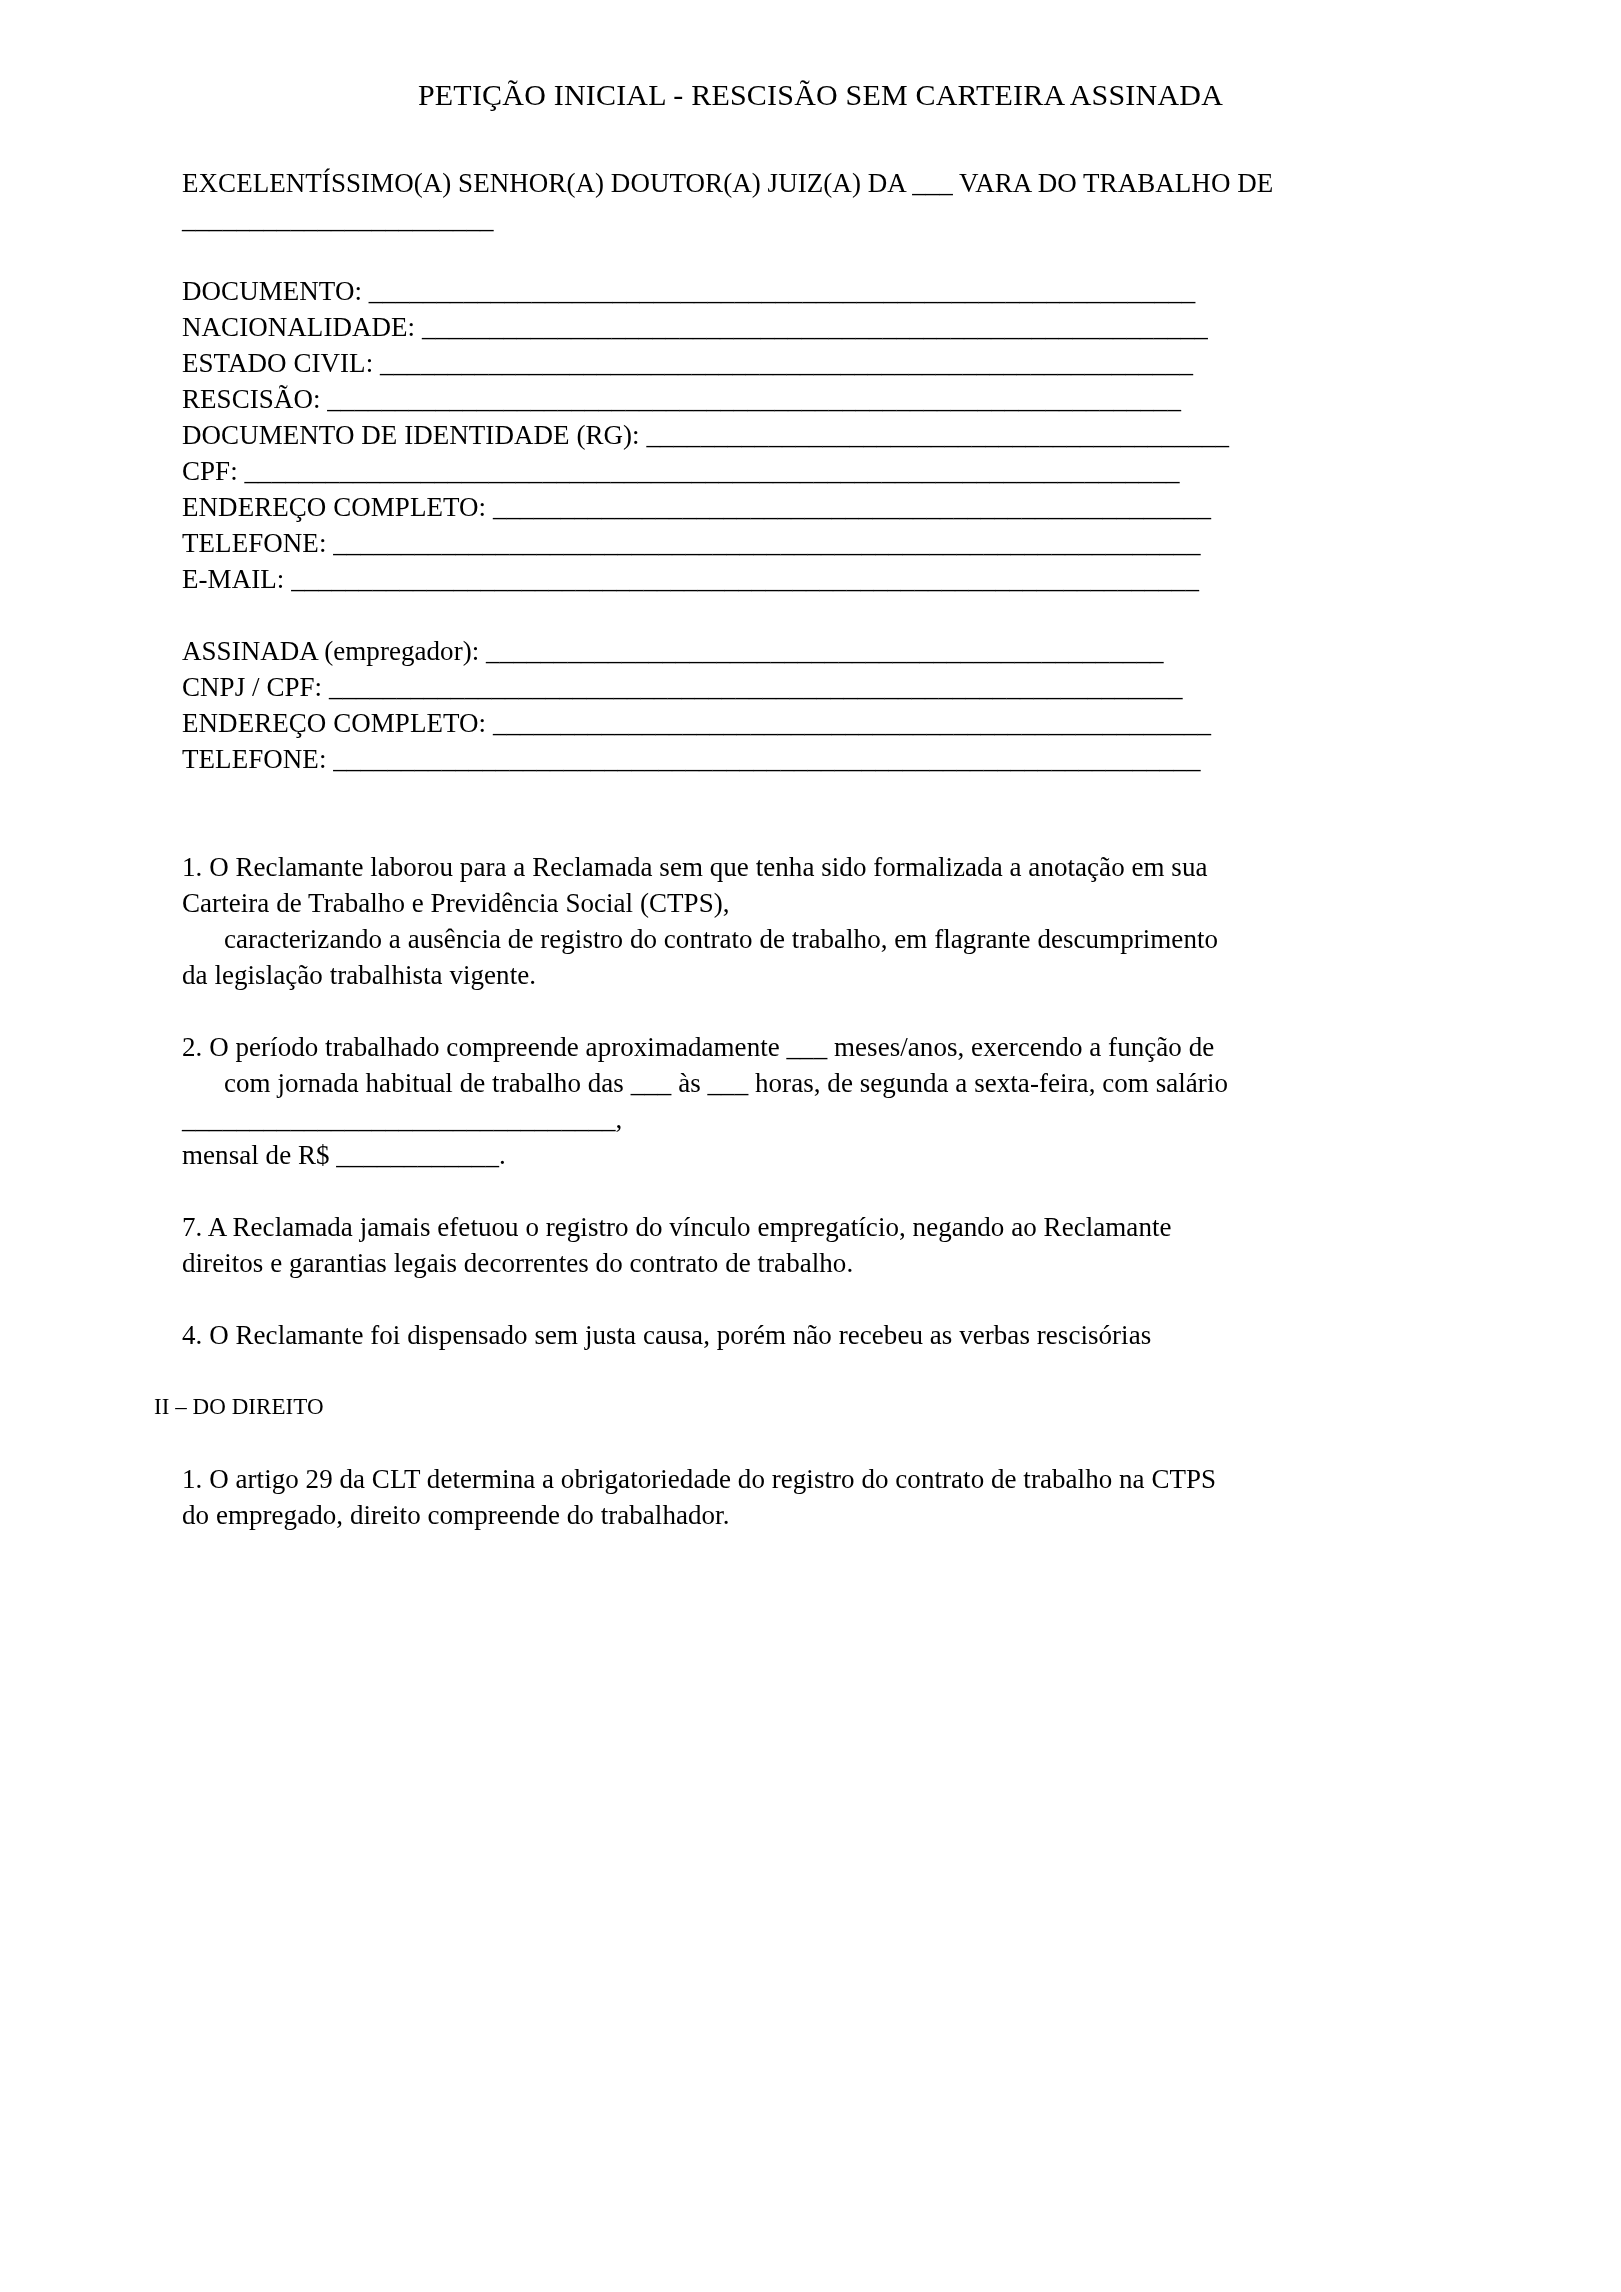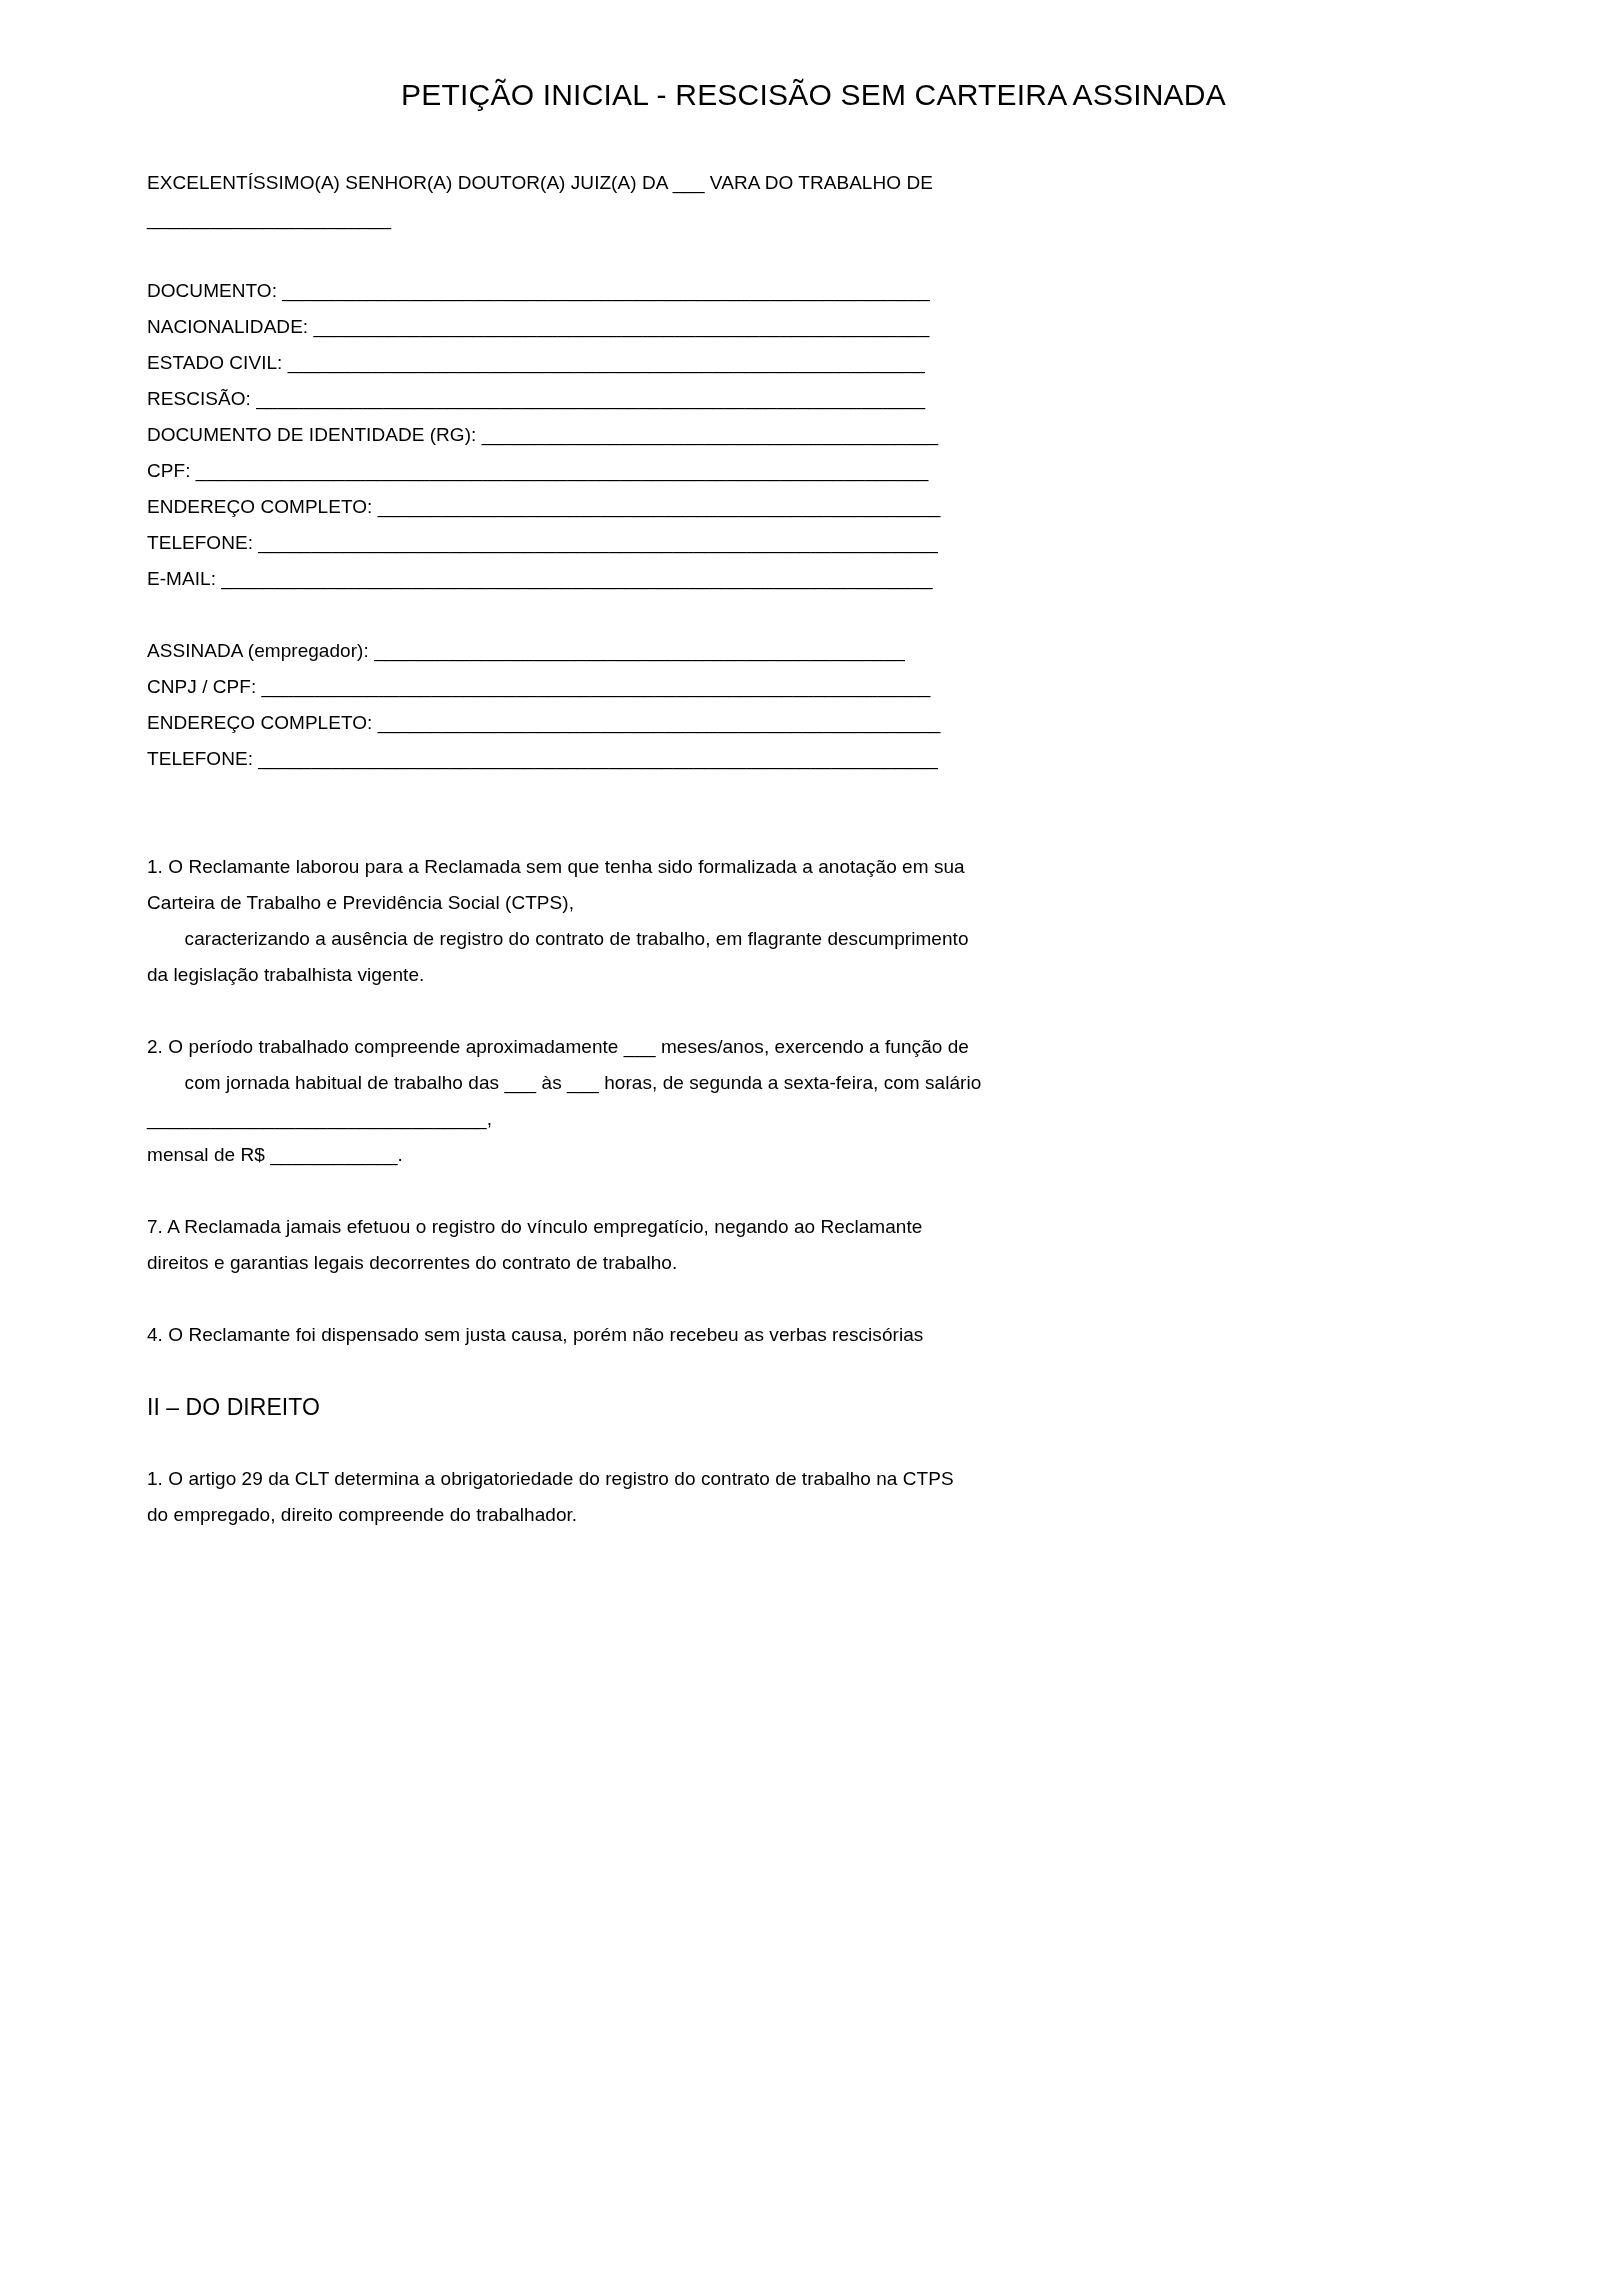--- a/index.html
+++ b/index.html
@@ -16,43 +16,45 @@
     box-sizing: border-box;
     padding: 0;
     overflow: hidden;
     font-family: "Liberation Sans", sans-serif;
     color: #000000;
     -webkit-font-smoothing: antialiased;
   }
 
   .content {
     position: absolute;
-    left: 147px;
+    left: 154px;
     top: 0;
     width: 1333px;
+    font-family: Liberation Serif, serif;
   }
 
   .doc-title {
     font-size: 30px;
     font-weight: 400;
     text-align: center;
     letter-spacing: 0.2px;
     margin: 0;
     padding-top: 76px;
     line-height: 1.25;
     white-space: pre-wrap;
   }
 
   
   .line {
-    font-size: 19px;
+    font-size: 27px;
     line-height: 36px;
     white-space: pre-wrap;
     word-break: normal;
     letter-spacing: 0.05px;
+    margin-left: 28px;
   }
 
   .line.blank {
     height: 36px;
   }
 
   .line.indent {
     padding-left: 21.6px;
   }
 

